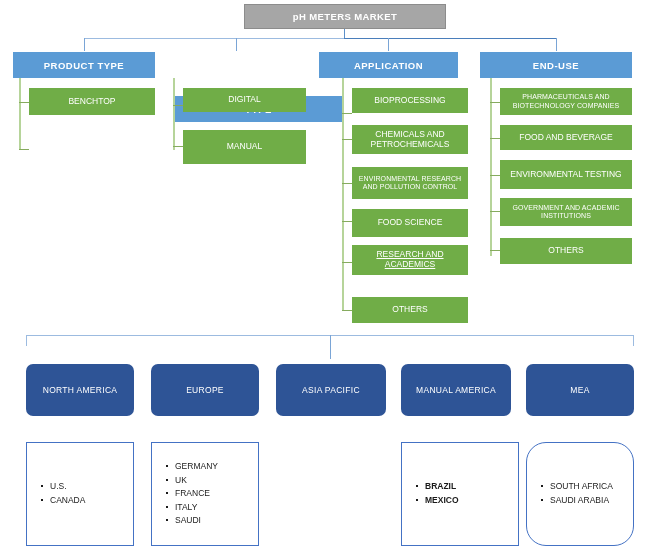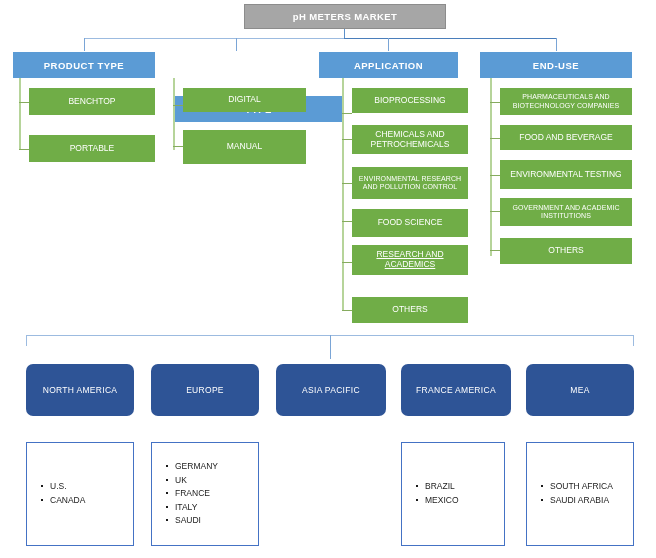--- a/index.html
+++ b/index.html
@@ -202,21 +202,20 @@
   <div class="top-drop" style="left:84px;"></div>
   <div class="top-drop" style="left:236px;"></div>
   <div class="top-drop" style="left:388px;"></div>
   <div class="top-drop" style="left:556px;"></div>
 
   <div class="col-header" style="left:13px;top:52px;width:142px;">PRODUCT TYPE</div>
   <div class="spine" style="left:19px;top:78px;height:72px;"></div>
   <div class="stub" style="left:19px;top:102px;"></div>
   <div class="stub" style="left:19px;top:149px;"></div>
   <div class="leaf sz-normal" style="left:29px;top:88px;width:126px;height:27px;text-align:center;">BENCHTOP</div>
-  <div class="leaf sz-normal" style="left:29px;top:135px;width:126px;height:27px;">PORTABLE</div>
 
   <div class="col-header" style="left:175px;top:52px;width:167px;margin-top:44px;">TYPE</div>
   <div class="spine" style="left:173px;top:78px;height:72px;"></div>
   <div class="stub" style="left:173px;top:105px;"></div>
   <div class="stub" style="left:173px;top:146px;"></div>
   <div class="leaf sz-normal" style="left:183px;top:88px;width:123px;height:24px;">DIGITAL</div>
   <div class="leaf sz-normal" style="left:183px;top:130px;width:123px;height:34px;">MANUAL</div>
 
   <div class="col-header" style="left:319px;top:52px;width:139px;">APPLICATION</div>
   <div class="spine" style="left:342px;top:78px;height:233px;"></div>
@@ -247,44 +246,44 @@
   <div class="leaf sz-normal" style="left:500px;top:238px;width:132px;height:26px;">OTHERS</div>
 
   <div class="reg-rail"></div>
   <div class="reg-tick" style="left:26px;"></div>
   <div class="reg-tick" style="left:633px;"></div>
   <div class="reg-stem"></div>
 
   <div class="region" style="left:26px;width:108px;">NORTH AMERICA</div>
   <div class="region" style="left:151px;width:108px;">EUROPE</div>
   <div class="region" style="left:276px;width:110px;text-align:center;">ASIA PACIFIC</div>
-  <div class="region" style="left:401px;width:110px;">FRANCE AMERICA</div>
+  <div class="region" style="left:401px;width:110px;">MANUAL AMERICA</div>
   <div class="region" style="left:526px;width:108px;">MEA</div>
 
   <div class="countries" style="left:26px;width:108px;">
     <ul>
         <li>U.S.</li>
         <li>CANADA</li>
       </ul>
   </div>
   <div class="countries" style="left:151px;width:108px;">
     <ul>
         <li>GERMANY</li>
         <li>UK</li>
         <li>FRANCE</li>
         <li>ITALY</li>
         <li>SAUDI</li>
       </ul>
   </div>
-  <div class="countries" style="left:401px;width:104px;">
+  <div class="countries" style="left:401px;width:118px;font-weight:bold;">
     <ul>
         <li>BRAZIL</li>
         <li>MEXICO</li>
       </ul>
   </div>
-  <div class="countries" style="left:526px;width:108px;">
+  <div class="countries" style="left:526px;width:108px;border-radius:20px;">
     <ul>
         <li>SOUTH AFRICA</li>
         <li>SAUDI ARABIA</li>
       </ul>
   </div>
 
 </div>
 
 </body></html>

